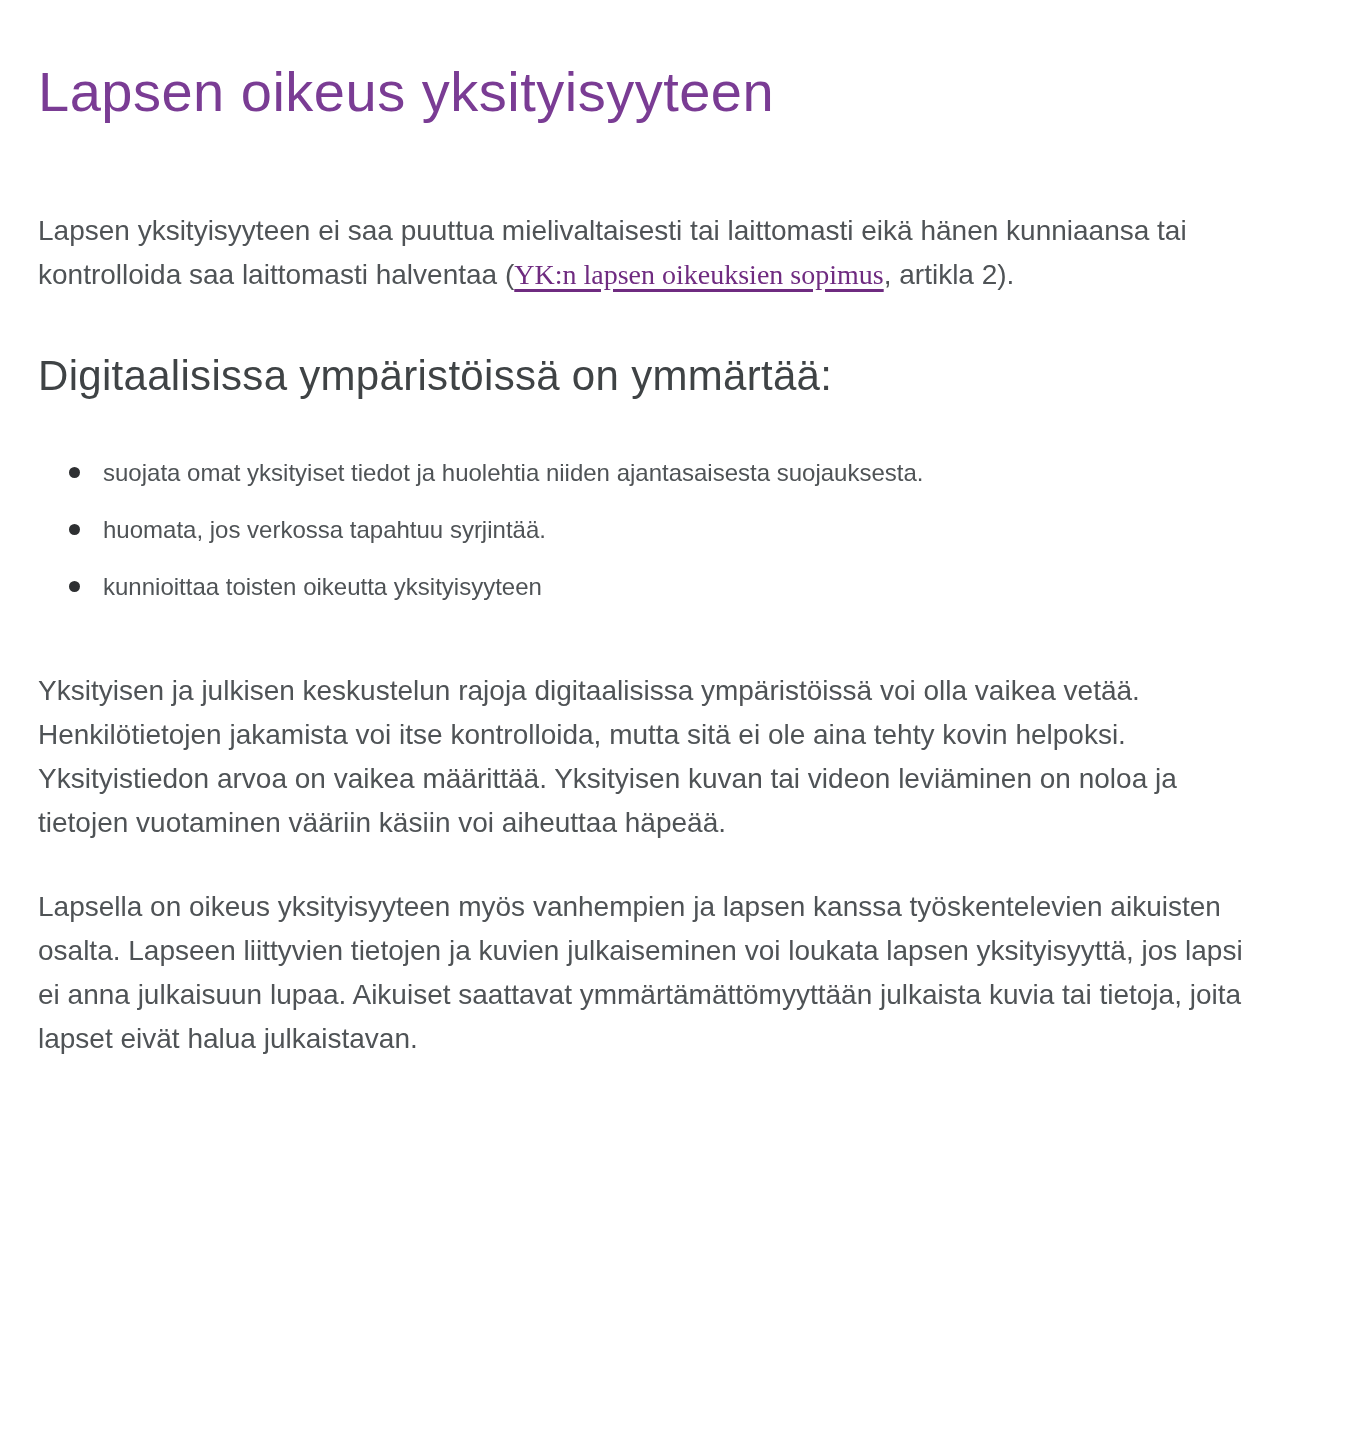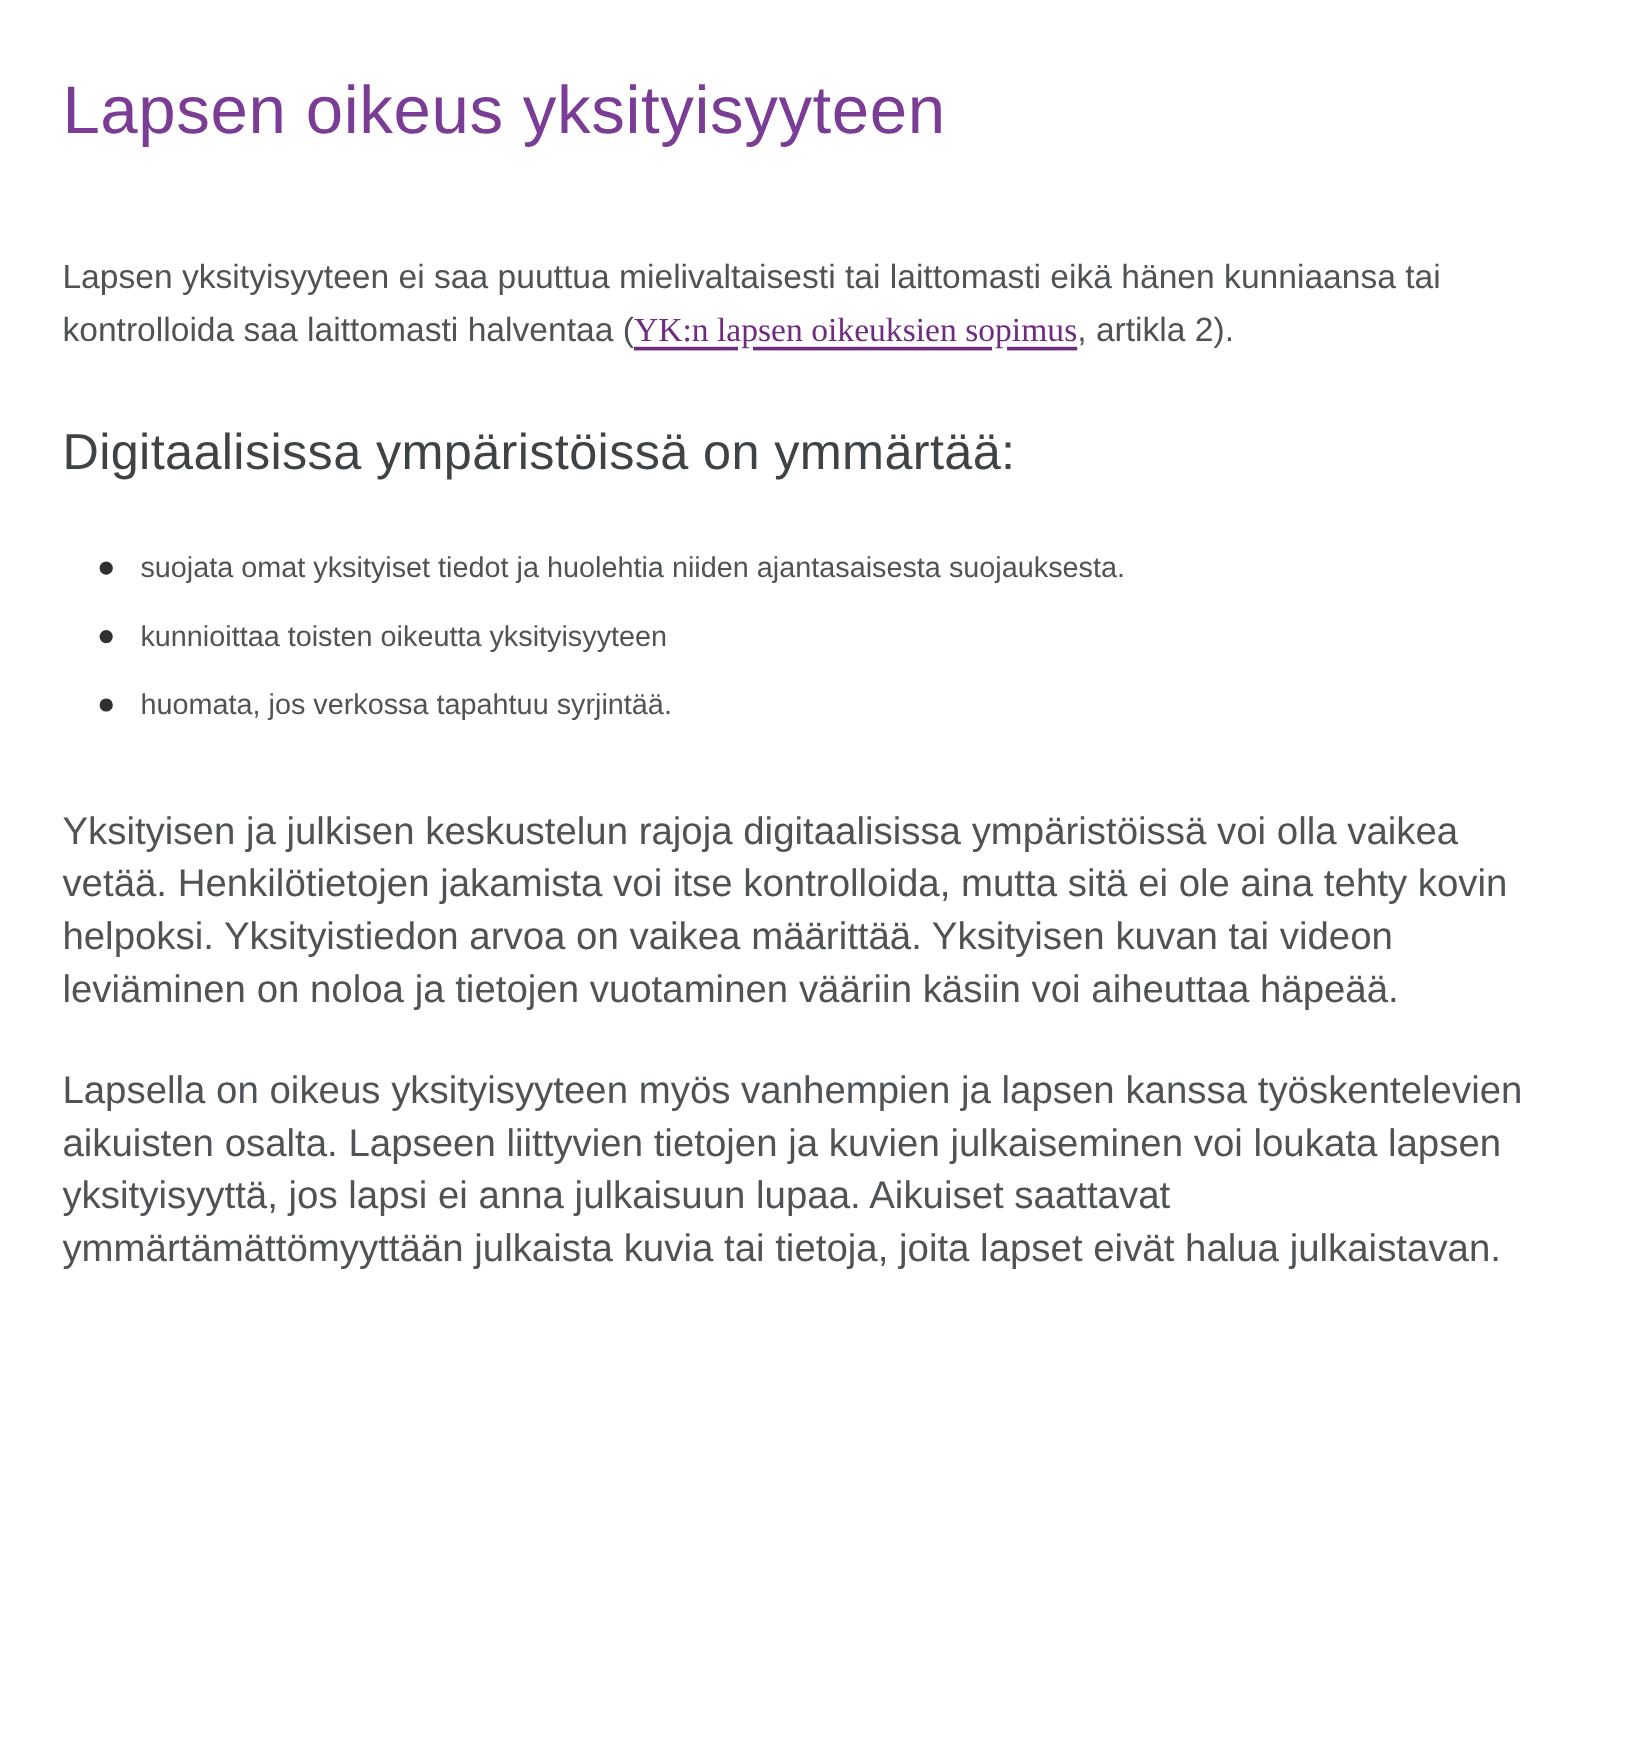--- a/index.html
+++ b/index.html
@@ -17,21 +17,21 @@
     background: #ffffff;
   }
   body {
     font-family: "Liberation Sans", "DejaVu Sans", sans-serif;
     color: var(--body-text);
     min-height: 1449px;
     width: 1369px;
   }
   .article {
     width: 100%;
-    padding: 58px 78px 20px 52px;
+    padding: 58px 78px 20px 38px;
   }
   h1.page-title {
     margin: 0 0 84px 0;
     font-size: 56px;
     line-height: 1.2;
     font-weight: 300;
     letter-spacing: 0.5px;
     color: var(--heading-purple);
   }
   p.intro-paragraph {
@@ -75,41 +75,41 @@
     position: absolute;
     left: -34px;
     top: 14px;
     width: 11px;
     height: 11px;
     border-radius: 50%;
     background: var(--bullet-color);
   }
   p.body-paragraph {
     margin: 0 0 40px 0;
-    font-size: 32px;
+    font-size: 28px;
     line-height: 44px;
     font-weight: 300;
     max-width: 1230px;
   }
   p.body-paragraph:last-child { margin-bottom: 0; }
 </style>
 </head>
 <body>
 
 <main class="article">
 
   <h1 class="page-title">Lapsen oikeus yksityisyyteen</h1>
 
   <p class="intro-paragraph"><span>Lapsen yksityisyyteen ei saa puuttua mielivaltaisesti tai laittomasti eikä hänen kunniaansa tai kontrolloida saa laittomasti halventaa (</span><a class="inline-link" href="#">YK:n lapsen oikeuksien sopimus</a><span>, artikla 2).</span></p>
 
   <h2 class="section-heading">Digitaalisissa ympäristöissä on ymmärtää:</h2>
 
   <ul class="importance-list">
     <li>suojata omat yksityiset tiedot ja huolehtia niiden ajantasaisesta suojauksesta.</li>
+    <li>huomata, jos verkossa tapahtuu syrjintää.</li>
     <li>kunnioittaa toisten oikeutta yksityisyyteen</li>
-    <li>huomata, jos verkossa tapahtuu syrjintää.</li>
   </ul>
 
   <p class="body-paragraph">Yksityisen ja julkisen keskustelun rajoja digitaalisissa ympäristöissä voi olla vaikea vetää. Henkilötietojen jakamista voi itse kontrolloida, mutta sitä ei ole aina tehty kovin helpoksi. Yksityistiedon arvoa on vaikea määrittää. Yksityisen kuvan tai videon leviäminen on noloa ja tietojen vuotaminen vääriin käsiin voi aiheuttaa häpeää.</p>
 
   <p class="body-paragraph">Lapsella on oikeus yksityisyyteen myös vanhempien ja lapsen kanssa työskentelevien aikuisten osalta. Lapseen liittyvien tietojen ja kuvien julkaiseminen voi loukata lapsen yksityisyyttä, jos lapsi ei anna julkaisuun lupaa. Aikuiset saattavat ymmärtämättömyyttään julkaista kuvia tai tietoja, joita lapset eivät halua julkaistavan.</p>
 
 </main>
 
 </body></html>

